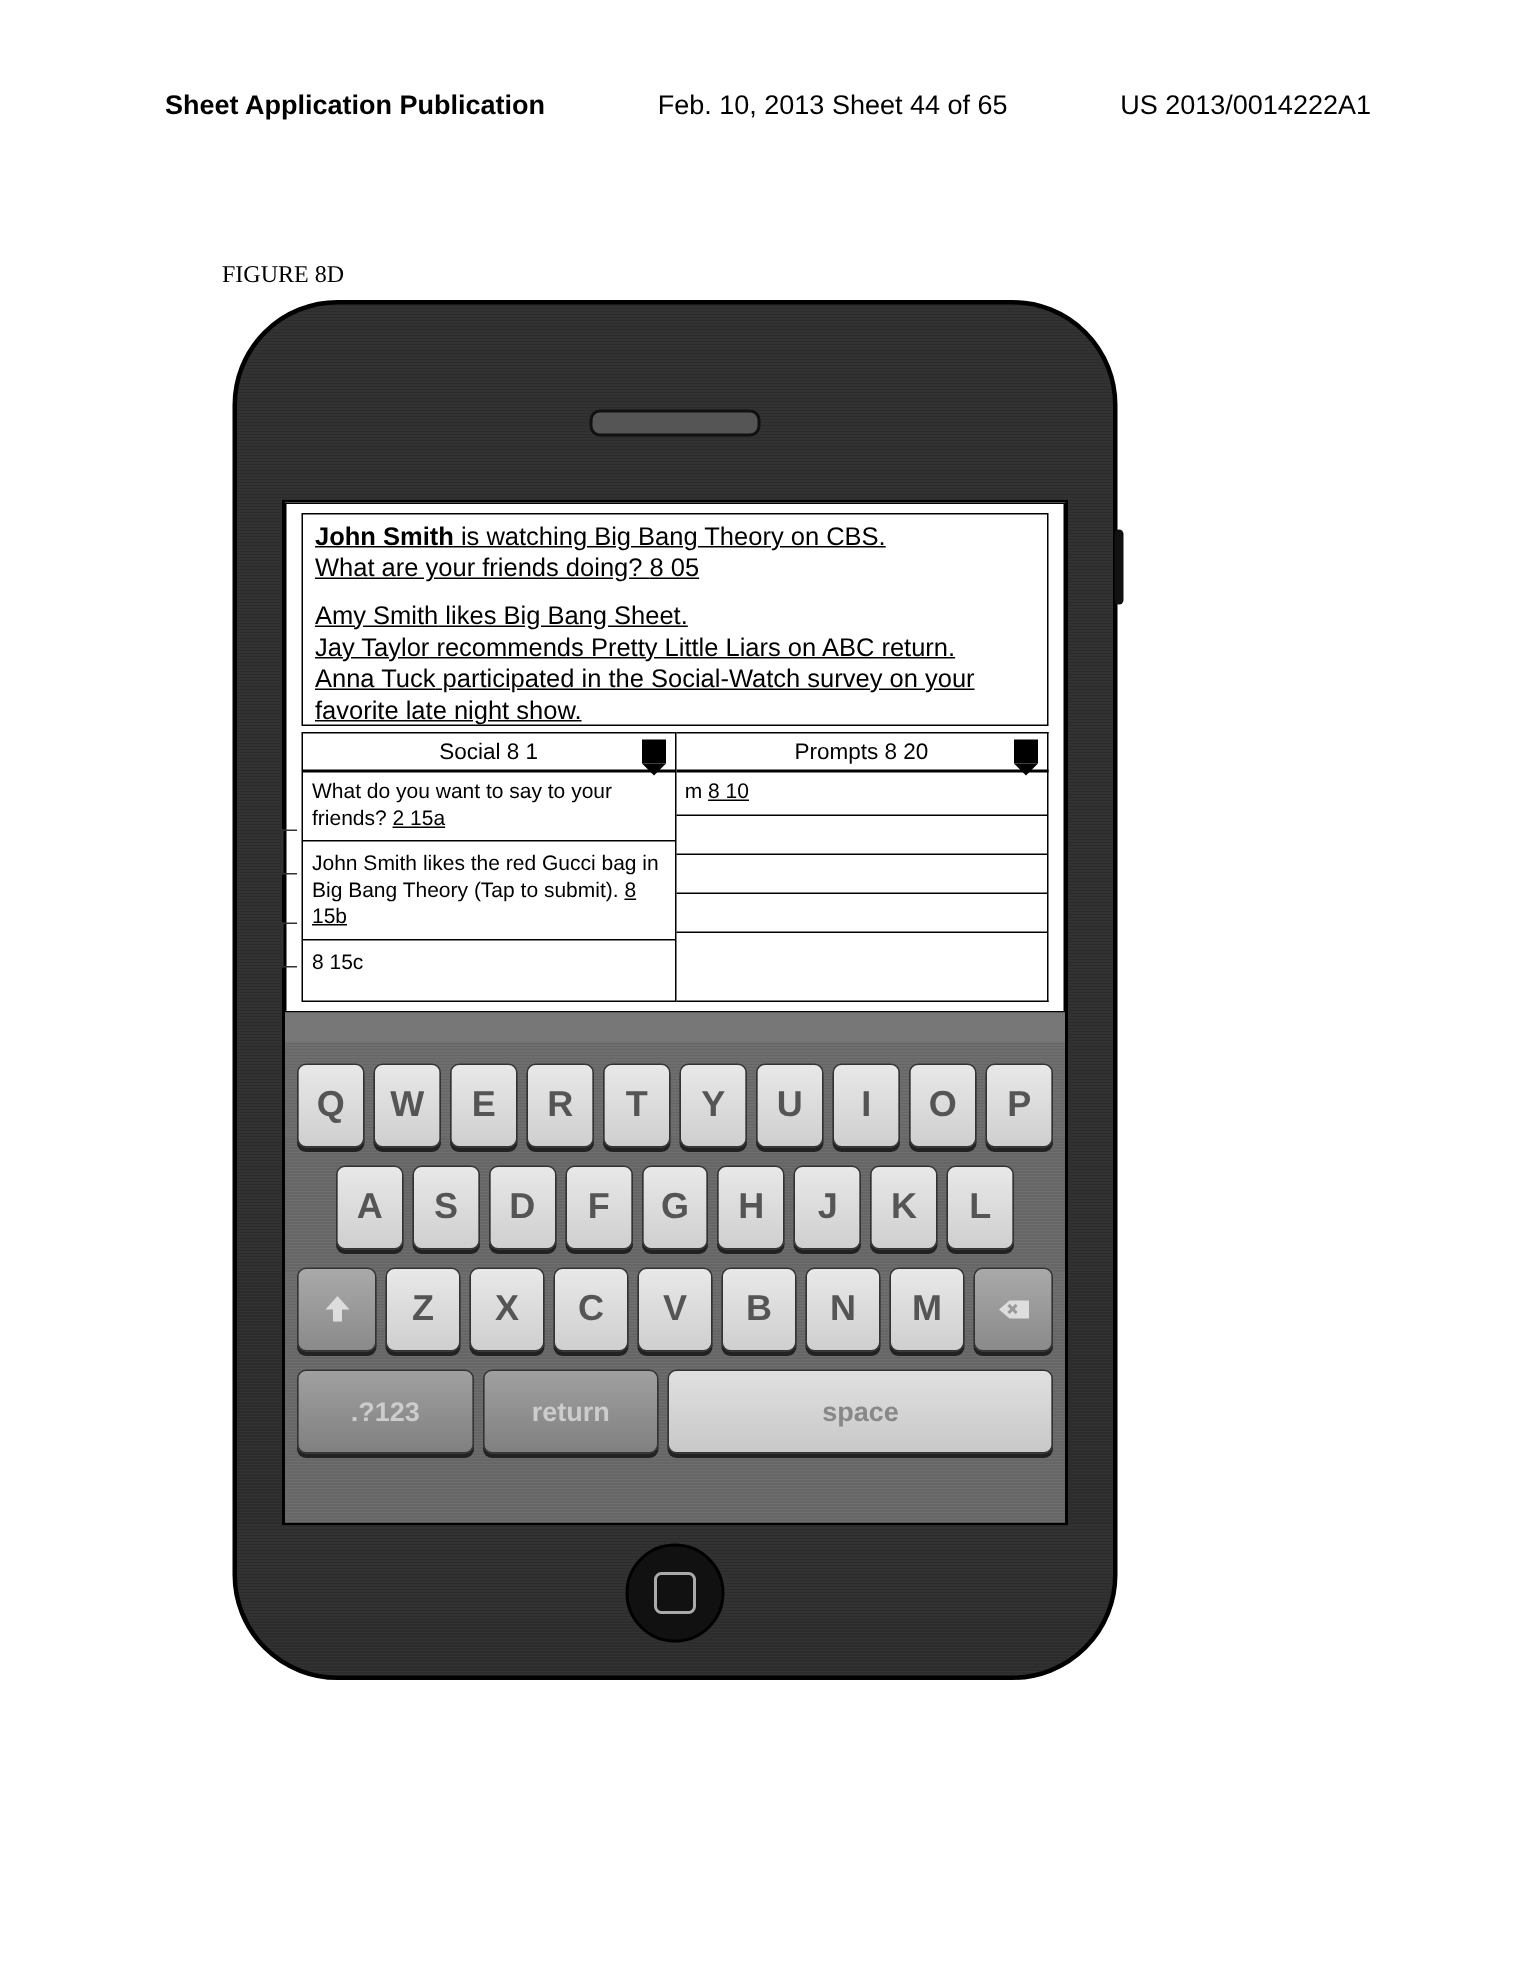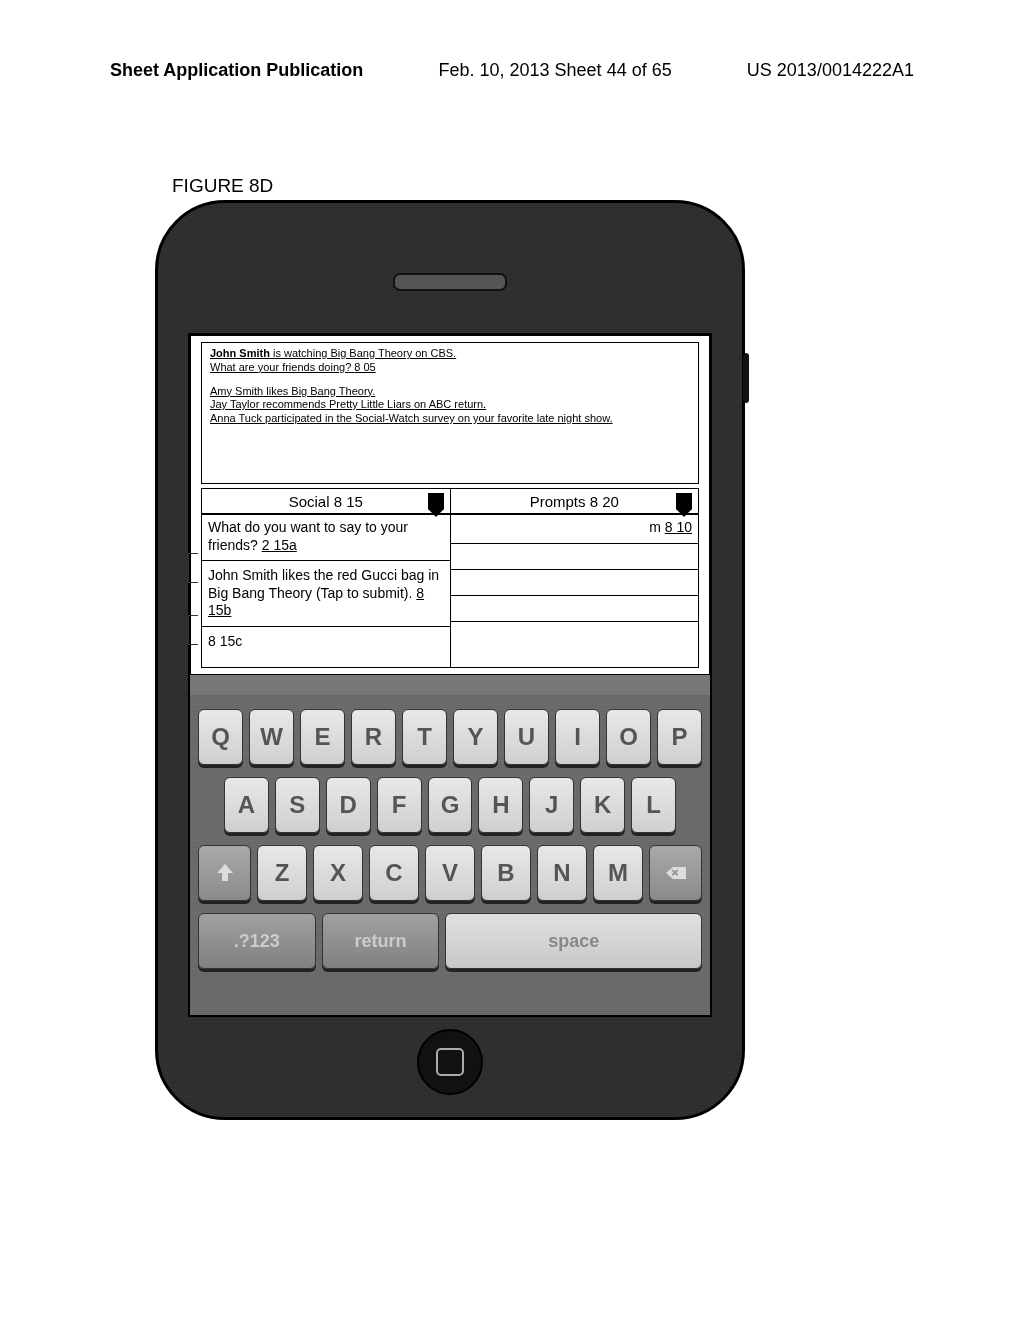--- a/index.html
+++ b/index.html
@@ -18,23 +18,23 @@
     right: 0;
     padding: 0 110px;
     font-size: 18px;
     display: flex;
     justify-content: space-between;
   }
   .page-header .left { font-weight: bold; }
   .figure-label {
     position: absolute;
     top: 175px;
-    left: 172px;
-    font-size: 19px;
-    font-family: Liberation Sans, sans-serif;
+    left: 148px;
+    font-size: 16px;
+    font-family: Liberation Serif, serif;
   }
 
   
   .phone {
     position: absolute;
     top: 200px;
     left: 155px;
     width: 590px;
     height: 920px;
     border: 3px solid #000;
@@ -98,21 +98,21 @@
 
   .feed-box {
     position: absolute;
     top: 6px;
     left: 10px;
     right: 10px;
     height: 142px;
     border: 1px solid #000;
     padding: 4px 8px;
     box-sizing: border-box;
-    font-size: 11px;
+    font-size: 17px;
     line-height: 1.25;
   }
   .feed-box .u { text-decoration: underline; }
   .feed-box .b { font-weight: bold; }
   .feed-box .gap { height: 10px; }
 
   .dd-row {
     position: absolute;
     top: 152px;
     left: 10px;
@@ -172,21 +172,20 @@
     border-top: 1px solid #000;
     height: 20px;
     margin-top: 6px;
     box-sizing: border-box;
     font-size: 14px;
     padding: 0 4px;
     background: transparent;
   }
   .col .prompt-top {
     padding: 4px 6px 0 6px;
-    text-align: right;
   }
   .leader-lines {
     position: absolute;
     left: -14px;
     top: 38px;
     width: 10px;
     font-size: 0;
   }
   .leader-lines div {
     border-top: 1px solid #333;
@@ -269,33 +268,33 @@
 
       <div class="feed-box">
         <div>
           <span class="u b">John Smith</span><span class="u"> is watching Big Bang Theory on CBS.</span>
         </div>
         <div>
           <span class="u">What are your friends doing?  </span><span class="u">8 05</span>
         </div>
         <div class="gap"></div>
         <div>
-          <span class="u">Amy Smith</span><span class="u"> likes Big Bang Theory.</span>
+          <span class="u">Amy Smith</span><span class="u"> likes Big Bang Sheet.</span>
         </div>
         <div>
           <span class="u">Jay Taylor</span><span class="u"> recommends Pretty Little Liars on ABC return.</span>
         </div>
         <div>
           <span class="u">Anna Tuck</span><span class="u"> participated in the Social-Watch  survey on your favorite late night show.</span>
         </div>
       </div>
 
       <div class="dd-row">
         <div class="dd">
-          <span>Social 8 15</span>
+          <span>Social 8 1</span>
           <span class="arrow"></span>
         </div>
         <div class="dd">
           <span>Prompts 8 20</span>
           <span class="arrow"></span>
         </div>
       </div>
 
       <div class="col-row">
         <div class="col">

